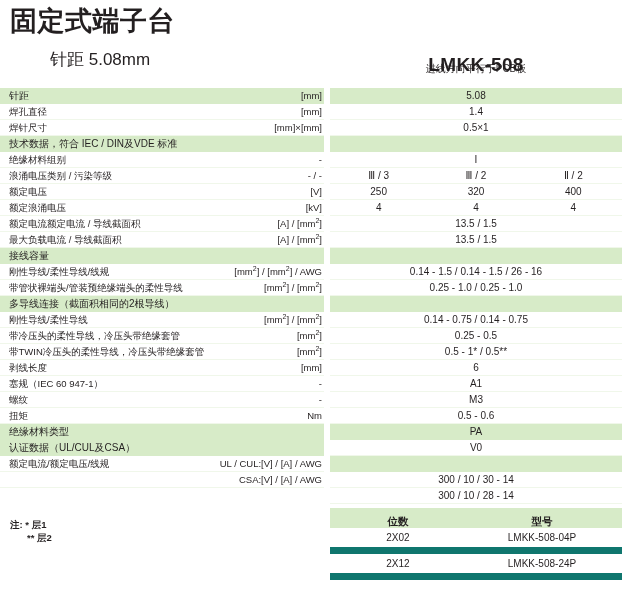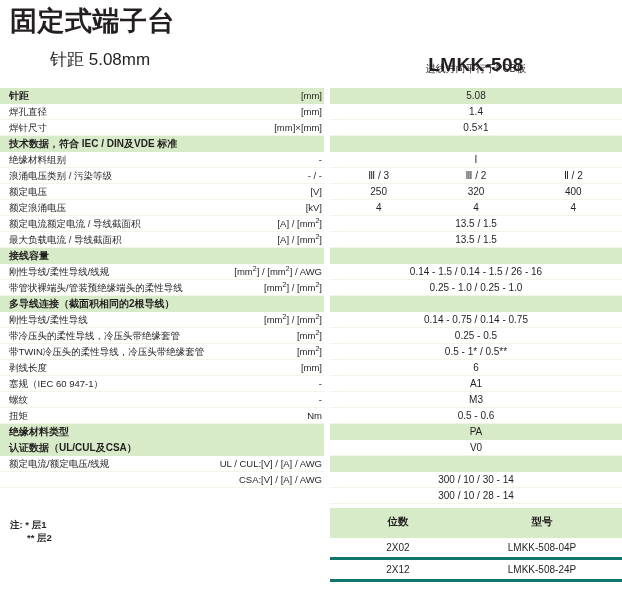--- a/index.html
+++ b/index.html
@@ -90,21 +90,21 @@
   .lbl {
     position: absolute;
     left: 9px;
     top: 0;
     height: 16px;
     line-height: 16px;
     font-size: 9.5px;
     white-space: nowrap;
   }
   .row.section .lbl {
-    font-weight: bold;
+    font-weight: normal;
     font-size: 10px;
   }
   .unit {
     position: absolute;
     right: 2px;
     top: 0;
     height: 16px;
     line-height: 16px;
     font-size: 9.5px;
     white-space: nowrap;
@@ -134,40 +134,40 @@
     font-size: 10px;
     white-space: nowrap;
   }
   .tri.c1 { left: 0%; }
   .tri.c2 { left: 33.333%; }
   .tri.c3 { left: 66.666%; }
 
   
   .model-head {
     position: relative;
-    height: 30px;
+    height: 20px;
     background: #d7ebc8;
   }
   .model-head .mh {
     position: absolute;
     top: 0;
     height: 26px;
     line-height: 26px;
     font-size: 10.5px;
     font-weight: bold;
     text-align: center;
   }
   .mh-pos { left: 8px; width: 120px; }
   .mh-model { left: 140px; width: 144px; }
 
   .model-row {
     position: relative;
     height: 19px;
     background: #ffffff;
-    border-bottom: 3px solid #0f766e;
+    border-bottom: 7px solid #0f766e;
   }
   .model-row .mc {
     position: absolute;
     top: 0;
     height: 19px;
     line-height: 19px;
     font-size: 10px;
     text-align: center;
   }
   .mc-pos { left: 8px; width: 120px; }

